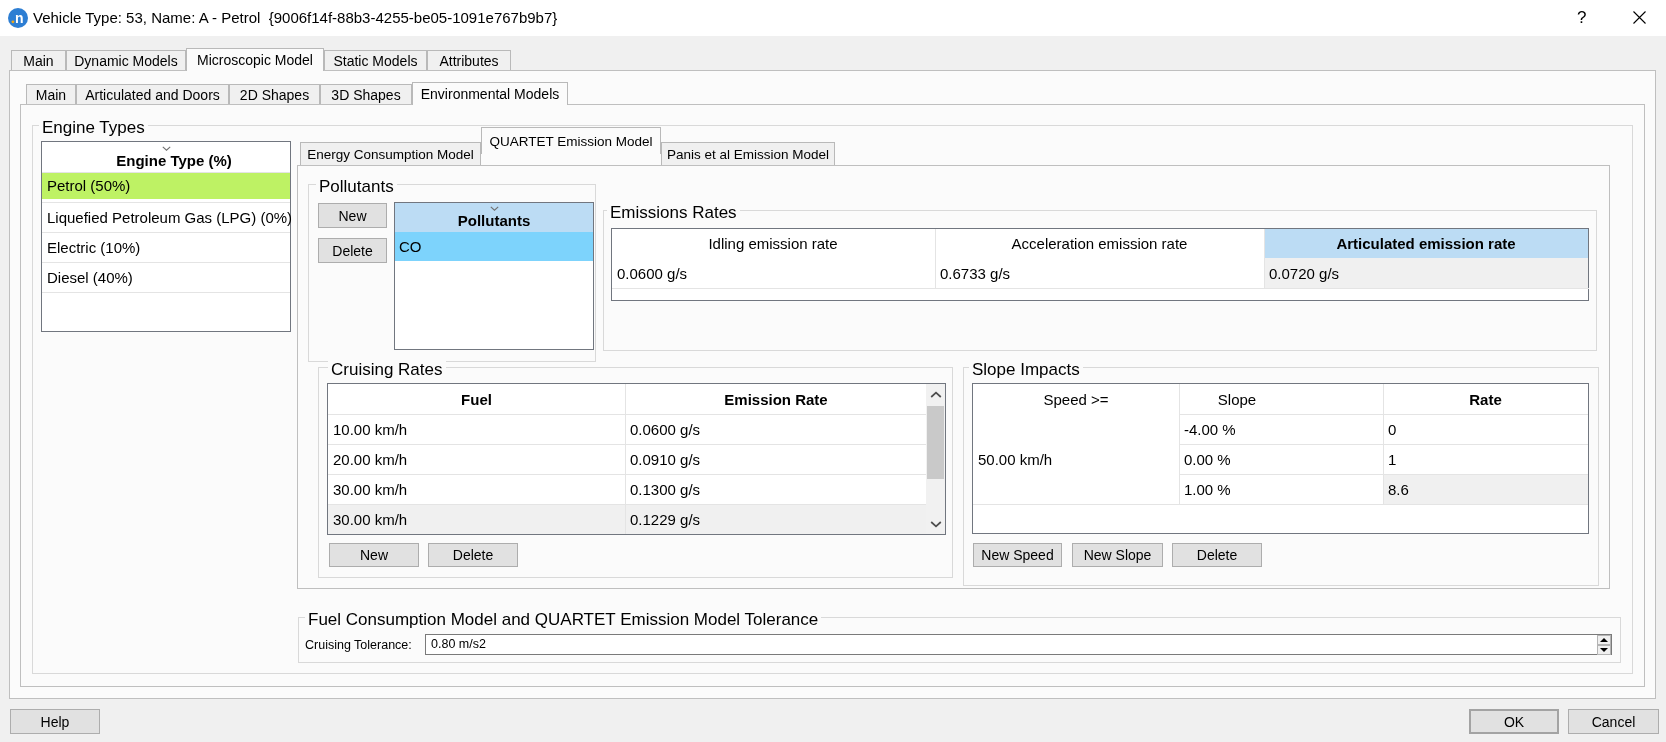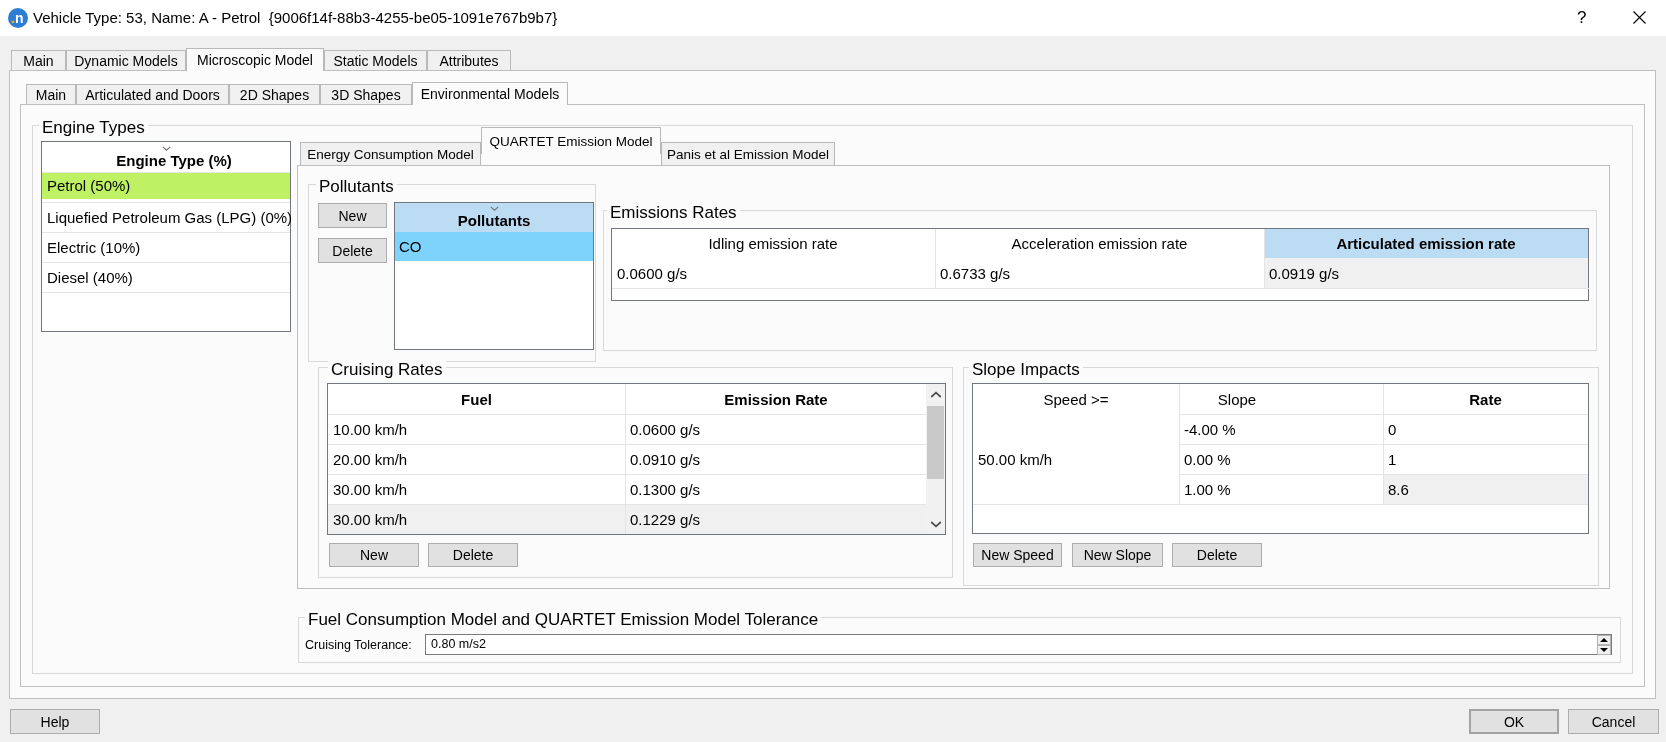--- a/index.html
+++ b/index.html
@@ -86,21 +86,21 @@
 <div class="grp" style="left:603px;top:210px;width:994px;height:141px"></div>
 <div class="glabel" style="left:607px;top:203px">Emissions Rates</div>
 <div class="tbl" style="left:611px;top:228px;width:978px;height:73px"></div>
 <div class="abs" style="left:1264px;top:229px;width:324px;height:29px;background:#bcdcf4"></div>
 <div class="abs" style="left:1264px;top:258px;width:324px;height:30px;background:#f0f0f0"></div>
 <div class="hcell" style="left:612px;top:229px;width:322px;height:29px">Idling emission rate</div>
 <div class="hcell" style="left:935px;top:229px;width:329px;height:29px">Acceleration emission rate</div>
 <div class="hcell bold" style="left:1264px;top:229px;width:324px;height:29px">Articulated emission rate</div>
 <div class="cell" style="left:612px;top:258px;width:322px;height:30px">0.0600 g/s</div>
 <div class="cell" style="left:935px;top:258px;width:329px;height:30px">0.6733 g/s</div>
-<div class="cell" style="left:1264px;top:258px;width:324px;height:30px">0.0919 g/s</div>
+<div class="cell" style="left:1264px;top:258px;width:324px;height:30px">0.0720 g/s</div>
 <div class="vline" style="left:935px;top:229px;height:60px"></div>
 <div class="vline" style="left:1264px;top:229px;height:60px"></div>
 <div class="hline" style="left:612px;top:288px;width:977px"></div>
 
 <div class="grp" style="left:318px;top:367px;width:635px;height:211px"></div>
 <div class="glabel" style="left:328px;top:360px">Cruising Rates</div>
 <div class="tbl" style="left:327px;top:383px;width:619px;height:152px"></div>
 <div class="hcell bold" style="left:328px;top:384px;width:297px;height:30px">Fuel</div>
 <div class="hcell bold" style="left:625px;top:384px;width:302px;height:30px">Emission Rate</div>
 <div class="cell" style="left:328px;top:414px;width:297px;height:30px">10.00 km/h</div>

